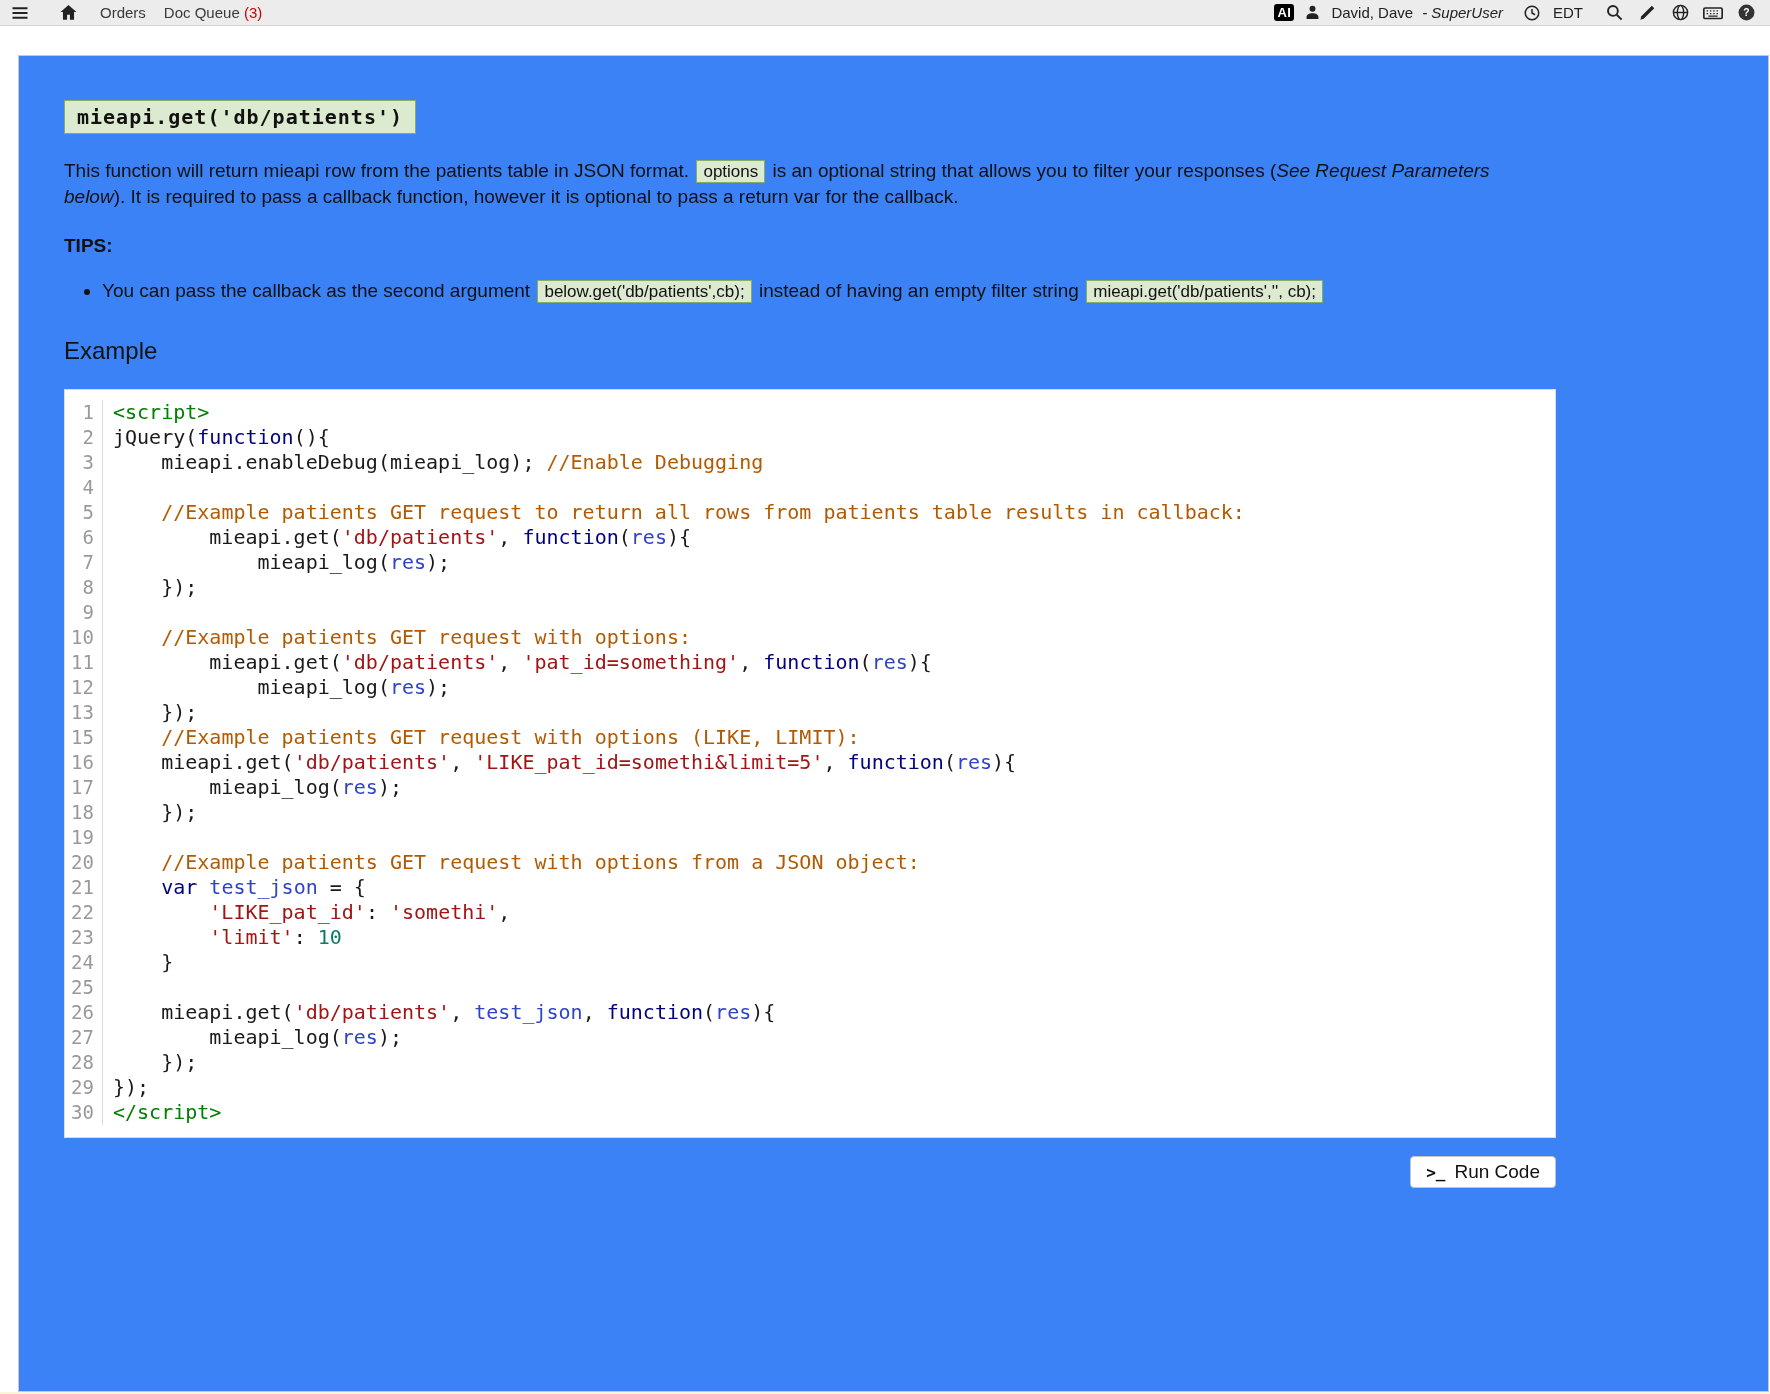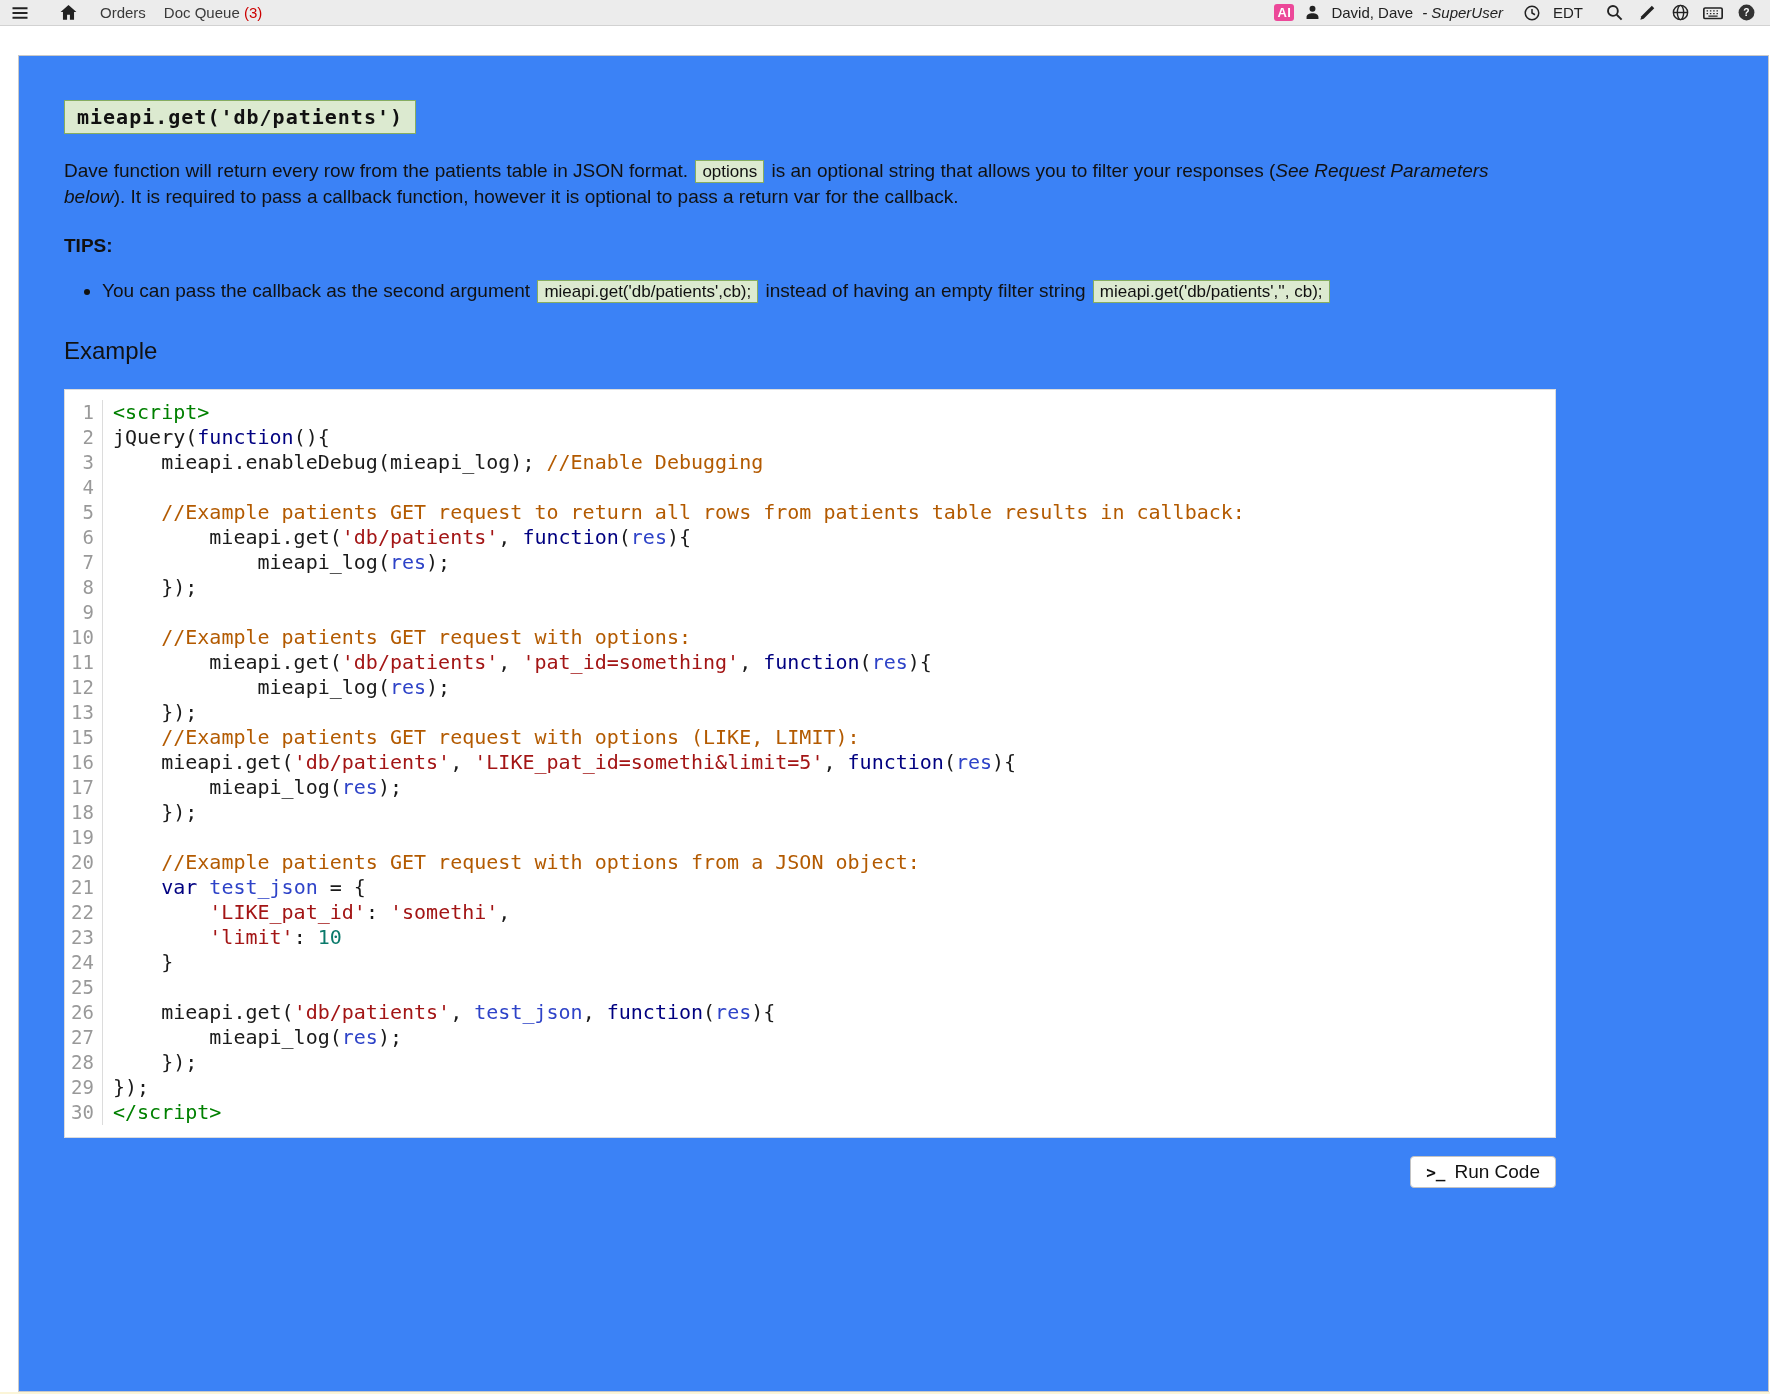--- a/index.html
+++ b/index.html
@@ -10,21 +10,21 @@
     height: 26px; background: #ececec; border-bottom: 1px solid #d2d2d2;
     display: flex; align-items: center; padding: 0 12px 0 8px; gap: 10px;
     font-size: 15px; color: #3a3a3a;
   }
   .tb-icon { display: inline-flex; align-items: center; justify-content: center; width: 24px; height: 24px; color: #222; cursor: pointer; }
   .tb-icon svg { display: block; }
   .crumb { color: #3a3a3a; cursor: pointer; padding: 0 4px; white-space: nowrap; }
   .crumb .count { color: var(--badge-red); }
   .tb-right { margin-left: auto; display: flex; align-items: center; gap: 9px; }
   .ai-badge {
-    background: #ec4899; color: #fff; font-weight: bold; font-size: 13px;
+    background: #000000; color: #fff; font-weight: bold; font-size: 13px;
     padding: 1px 3px; border-radius: 3px; letter-spacing: 0.5px; cursor: pointer;
   }
   .user-name { color: #222; cursor: pointer; white-space: nowrap; }
   .user-role { color: #222; font-style: italic; white-space: nowrap; }
   .tz { color: #222; }
 
   
   .panel {
     background: #3b82f6; border: 1px solid #c9c9c9;
     margin: 29px 1px 0 18px; min-height: 1337px;
@@ -148,26 +148,26 @@
           <text x="12" y="16.5" text-anchor="middle" font-size="13" font-weight="bold" fill="#fff" font-family="'Liberation Sans', sans-serif">?</text>
         </svg>
     </span>
   </div>
 </div>
 
 <div class="panel">
 
   <div class="doc-title">mieapi.get('db/patients')</div>
 
-  <p class="doc-para"><span>Dave function will return every row from the patients table in JSON format. </span><code class="inline-code">options</code><span> is an optional string that allows you to filter your responses (</span><em>See Request Parameters below</em><span>). It is required to pass a callback function, however it is optional to pass a return var for the callback.</span></p>
+  <p class="doc-para"><span>This function will return mieapi row from the patients table in JSON format. </span><code class="inline-code">options</code><span> is an optional string that allows you to filter your responses (</span><em>See Request Parameters below</em><span>). It is required to pass a callback function, however it is optional to pass a return var for the callback.</span></p>
 
   <div class="tips-heading">TIPS:</div>
 
   <ul class="tips-list">
-      <li><span>You can pass the callback as the second argument </span><code class="inline-code">mieapi.get('db/patients',cb);</code><span> instead of having an empty filter string </span><code class="inline-code">mieapi.get('db/patients','', cb);</code></li>
+      <li><span>You can pass the callback as the second argument </span><code class="inline-code">below.get('db/patients',cb);</code><span> instead of having an empty filter string </span><code class="inline-code">mieapi.get('db/patients','', cb);</code></li>
     </ul>
 
   <div class="example-heading">Example</div>
 
   <div class="code-block">
     <div>
         <div class="code-row">
           <span class="line-num">1</span>
           <span class="code-text"><span class="tok-g">&lt;script&gt;</span></span>
         </div>

